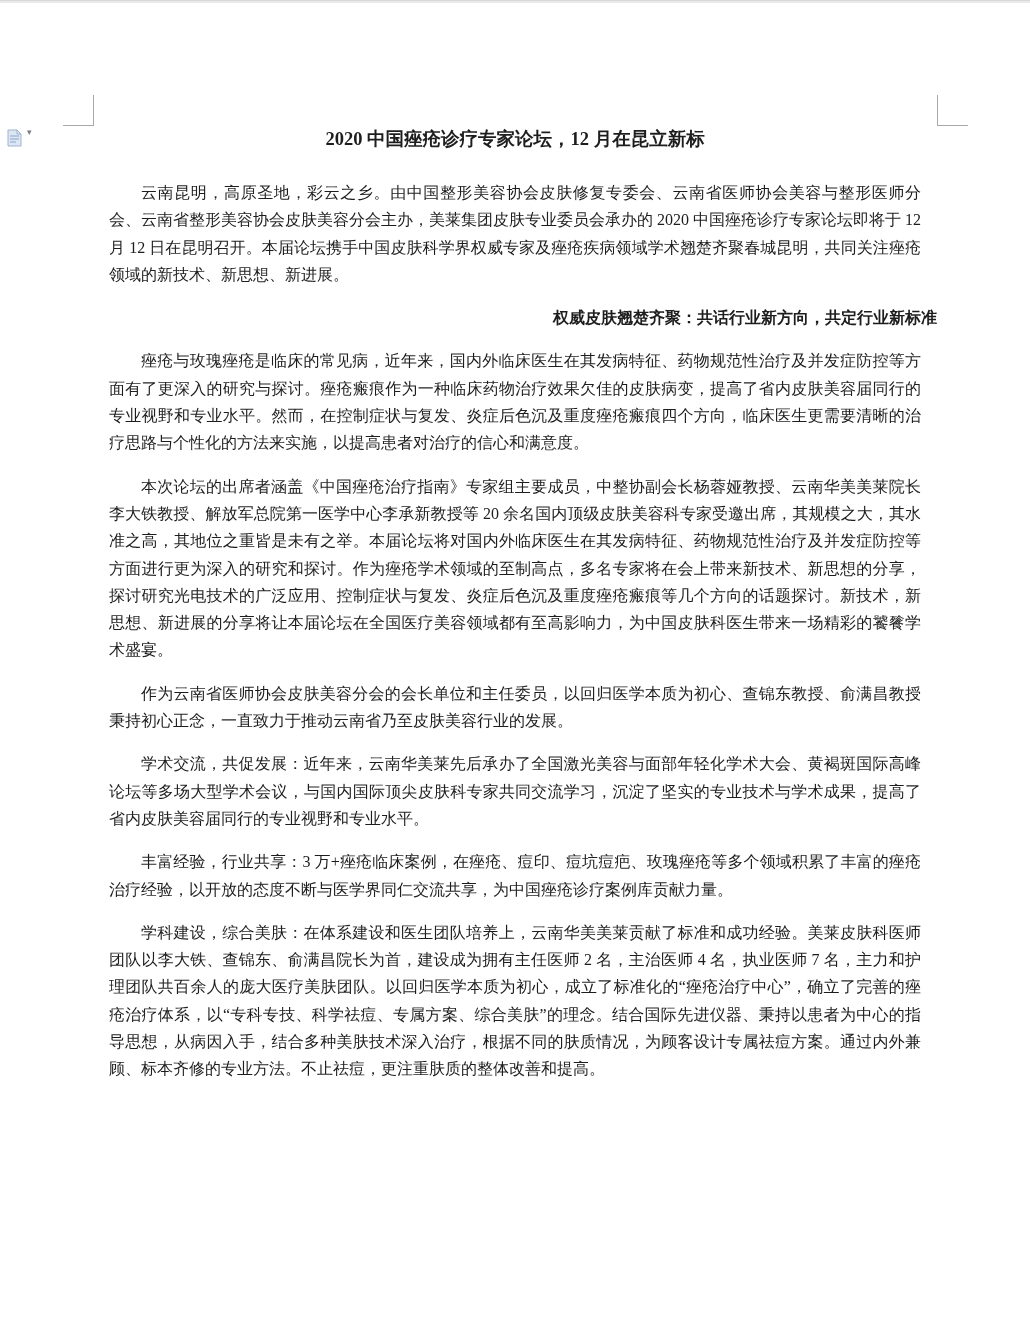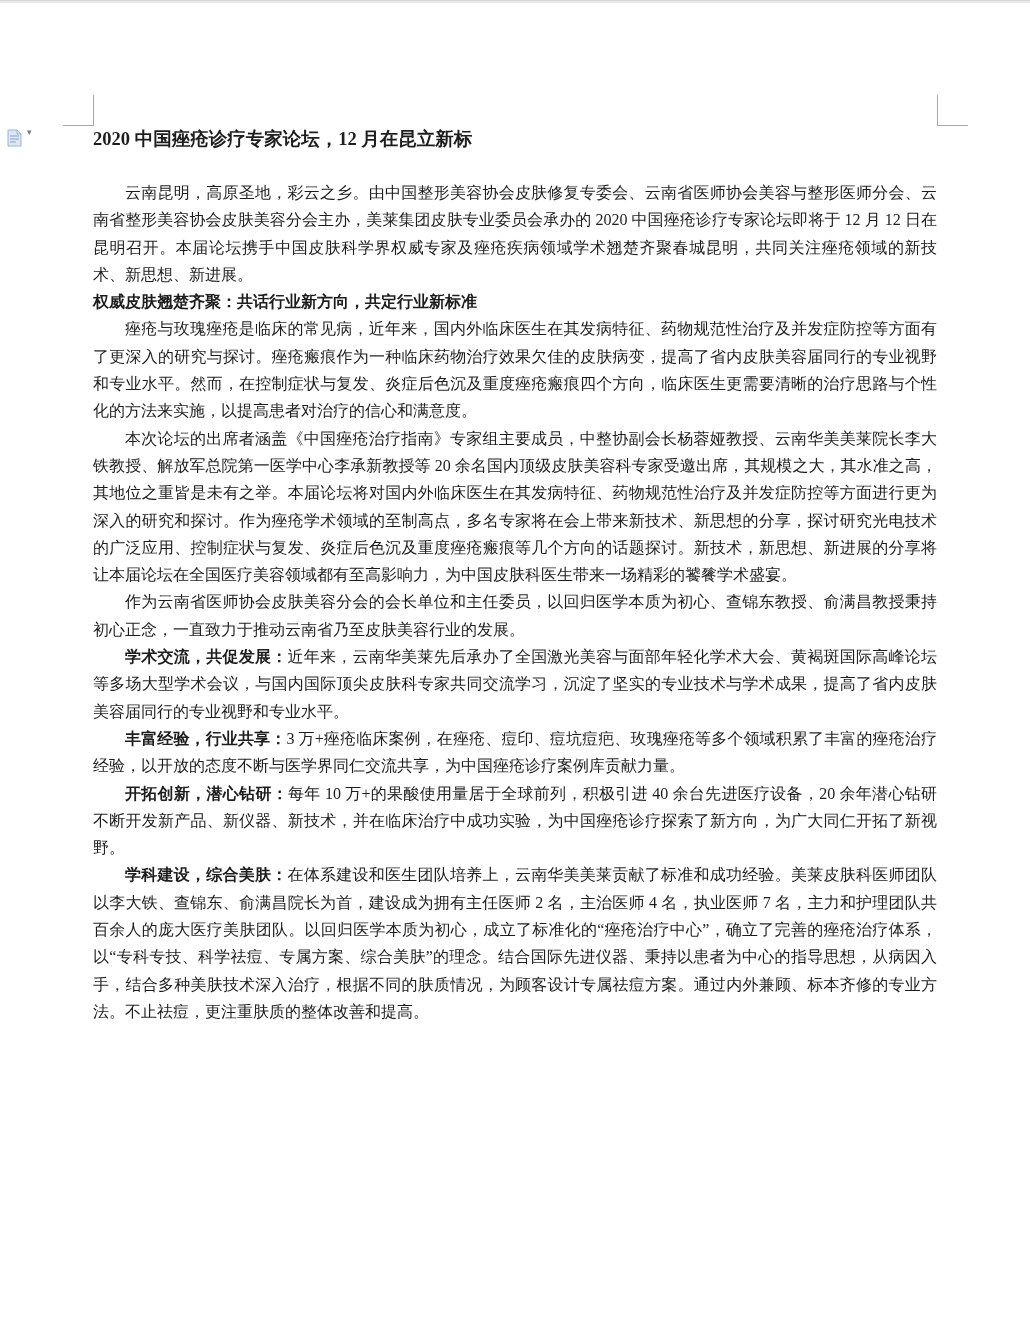--- a/index.html
+++ b/index.html
@@ -14,27 +14,27 @@
   .crop.tl{left:63px;top:95px;border-right-width:1px;border-bottom-width:1px;}
   .crop.tr{left:937px;top:95px;border-left-width:1px;border-bottom-width:1px;}
   .margin-button{position:absolute;left:7px;top:128px;width:30px;height:20px;cursor:pointer;}
   .margin-button .doc-ic{position:absolute;left:0;top:1px;width:15px;height:18px;display:block;}
   .margin-button .drop{position:absolute;left:20px;top:-1px;font-size:9px;color:#7a7a7a;font-family:"DejaVu Sans",sans-serif;}
   .doc-text{
     position:absolute;left:93px;top:123px;width:844px;
     font-size:16px;line-height:27.3px;text-align:justify;
   }
   .doc-title{
-    font-size:18.5px;font-weight:bold;text-align:left;
+    font-size:18.5px;font-weight:bold;text-align:center;
     line-height:32px;margin:0 0 24px 0;
   }
-  .doc-text p{margin:0;text-indent:2em;}
-  .doc-text h2{font-size:16px;font-weight:bold;text-align:left;margin:0;line-height:27.3px;}
+  .doc-text p{margin:16px;text-indent:2em;}
+  .doc-text h2{font-size:16px;font-weight:bold;text-align:right;margin:0;line-height:27.3px;}
   .doc-text p.spaced{margin-top:27.3px;}
-  .lead{font-weight:bold;}
+  .lead{font-weight:normal;}
 </style>
 </head>
 <body>
 
 <div class="top-edge"></div>
 
 <div class="margin-button">
   <span class="doc-ic">
     <svg width="15" height="18" viewBox="0 0 15 18" xmlns="http://www.w3.org/2000/svg">
       <path d="M1 1 h9 l4 4 v12 h-13 z" fill="#dde6f3" stroke="#9fb4d0" stroke-width="1"></path>
@@ -61,17 +61,16 @@
 
   <p>本次论坛的出席者涵盖《中国痤疮治疗指南》专家组主要成员，中整协副会长杨蓉娅教授、云南华美美莱院长李大铁教授、解放军总院第一医学中心李承新教授等 20 余名国内顶级皮肤美容科专家受邀出席，其规模之大，其水准之高，其地位之重皆是未有之举。本届论坛将对国内外临床医生在其发病特征、药物规范性治疗及并发症防控等方面进行更为深入的研究和探讨。作为痤疮学术领域的至制高点，多名专家将在会上带来新技术、新思想的分享，探讨研究光电技术的广泛应用、控制症状与复发、炎症后色沉及重度痤疮瘢痕等几个方向的话题探讨。新技术，新思想、新进展的分享将让本届论坛在全国医疗美容领域都有至高影响力，为中国皮肤科医生带来一场精彩的饕餮学术盛宴。</p>
 
 
   <p>作为云南省医师协会皮肤美容分会的会长单位和主任委员，以回归医学本质为初心、查锦东教授、俞满昌教授秉持初心正念，一直致力于推动云南省乃至皮肤美容行业的发展。</p>
 
   <p><span class="lead">学术交流，共促发展：</span><span>近年来，云南华美莱先后承办了全国激光美容与面部年轻化学术大会、黄褐斑国际高峰论坛等多场大型学术会议，与国内国际顶尖皮肤科专家共同交流学习，沉淀了坚实的专业技术与学术成果，提高了省内皮肤美容届同行的专业视野和专业水平。</span></p>
 
   <p><span class="lead">丰富经验，行业共享：</span><span>3 万+痤疮临床案例，在痤疮、痘印、痘坑痘疤、玫瑰痤疮等多个领域积累了丰富的痤疮治疗经验，以开放的态度不断与医学界同仁交流共享，为中国痤疮诊疗案例库贡献力量。</span></p>
 
-  <p><span class="lead">开拓创新，潜心钻研：</span><span>每年 10 万+的果酸使用量居于全球前列，积极引进 40 余台先进医疗设备，20 余年潜心钻研不断开发新产品、新仪器、新技术，并在临床治疗中成功实验，为中国痤疮诊疗探索了新方向，为广大同仁开拓了新视野。</span></p>
 
   <p><span class="lead">学科建设，综合美肤：</span><span>在体系建设和医生团队培养上，云南华美美莱贡献了标准和成功经验。美莱皮肤科医师团队以李大铁、查锦东、俞满昌院长为首，建设成为拥有主任医师 2 名，主治医师 4 名，执业医师 7 名，主力和护理团队共百余人的庞大医疗美肤团队。以回归医学本质为初心，成立了标准化的“痤疮治疗中心”，确立了完善的痤疮治疗体系，以“专科专技、科学祛痘、专属方案、综合美肤”的理念。结合国际先进仪器、秉持以患者为中心的指导思想，从病因入手，结合多种美肤技术深入治疗，根据不同的肤质情况，为顾客设计专属祛痘方案。通过内外兼顾、标本齐修的专业方法。不止祛痘，更注重肤质的整体改善和提高。</span></p>
 
 </div>
 
 </body></html>

